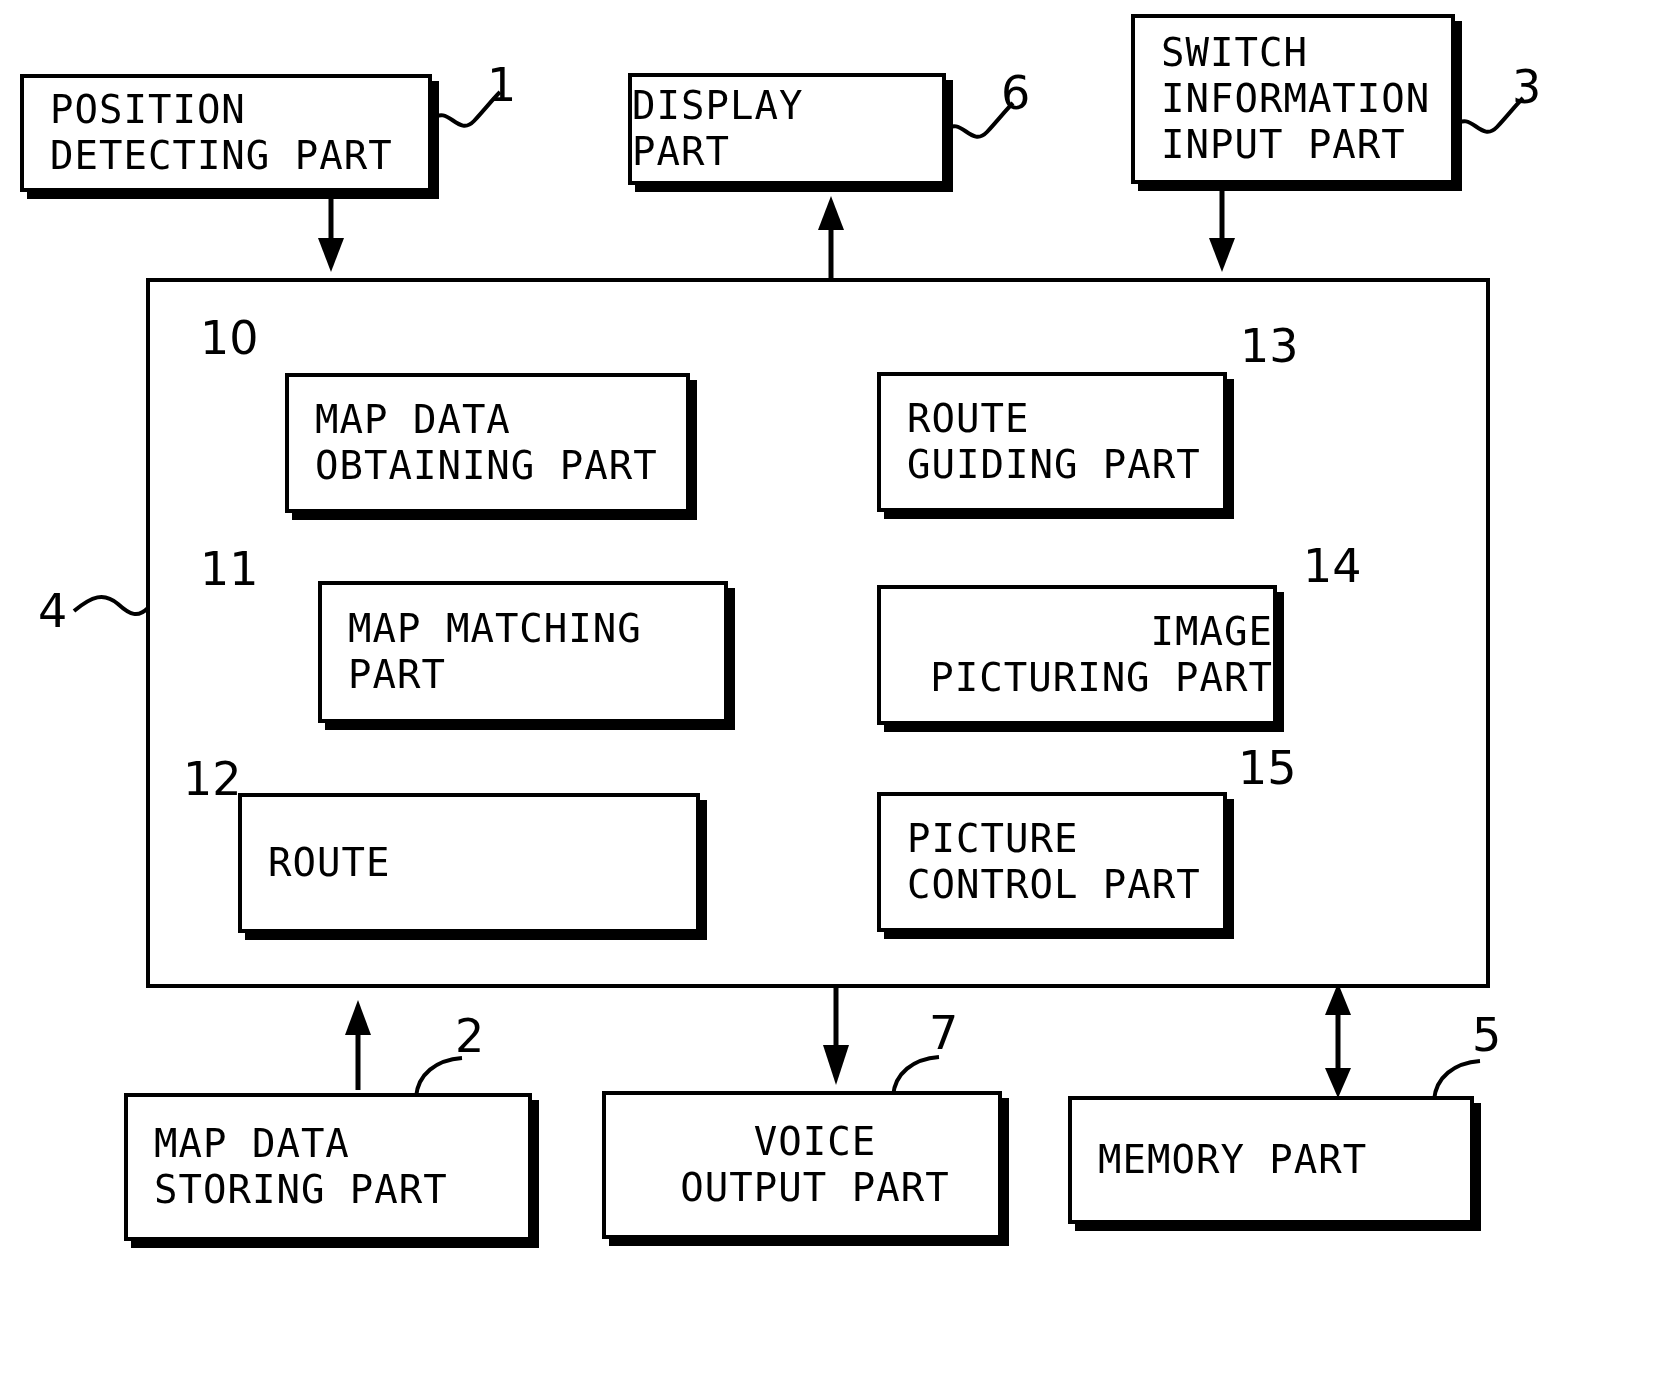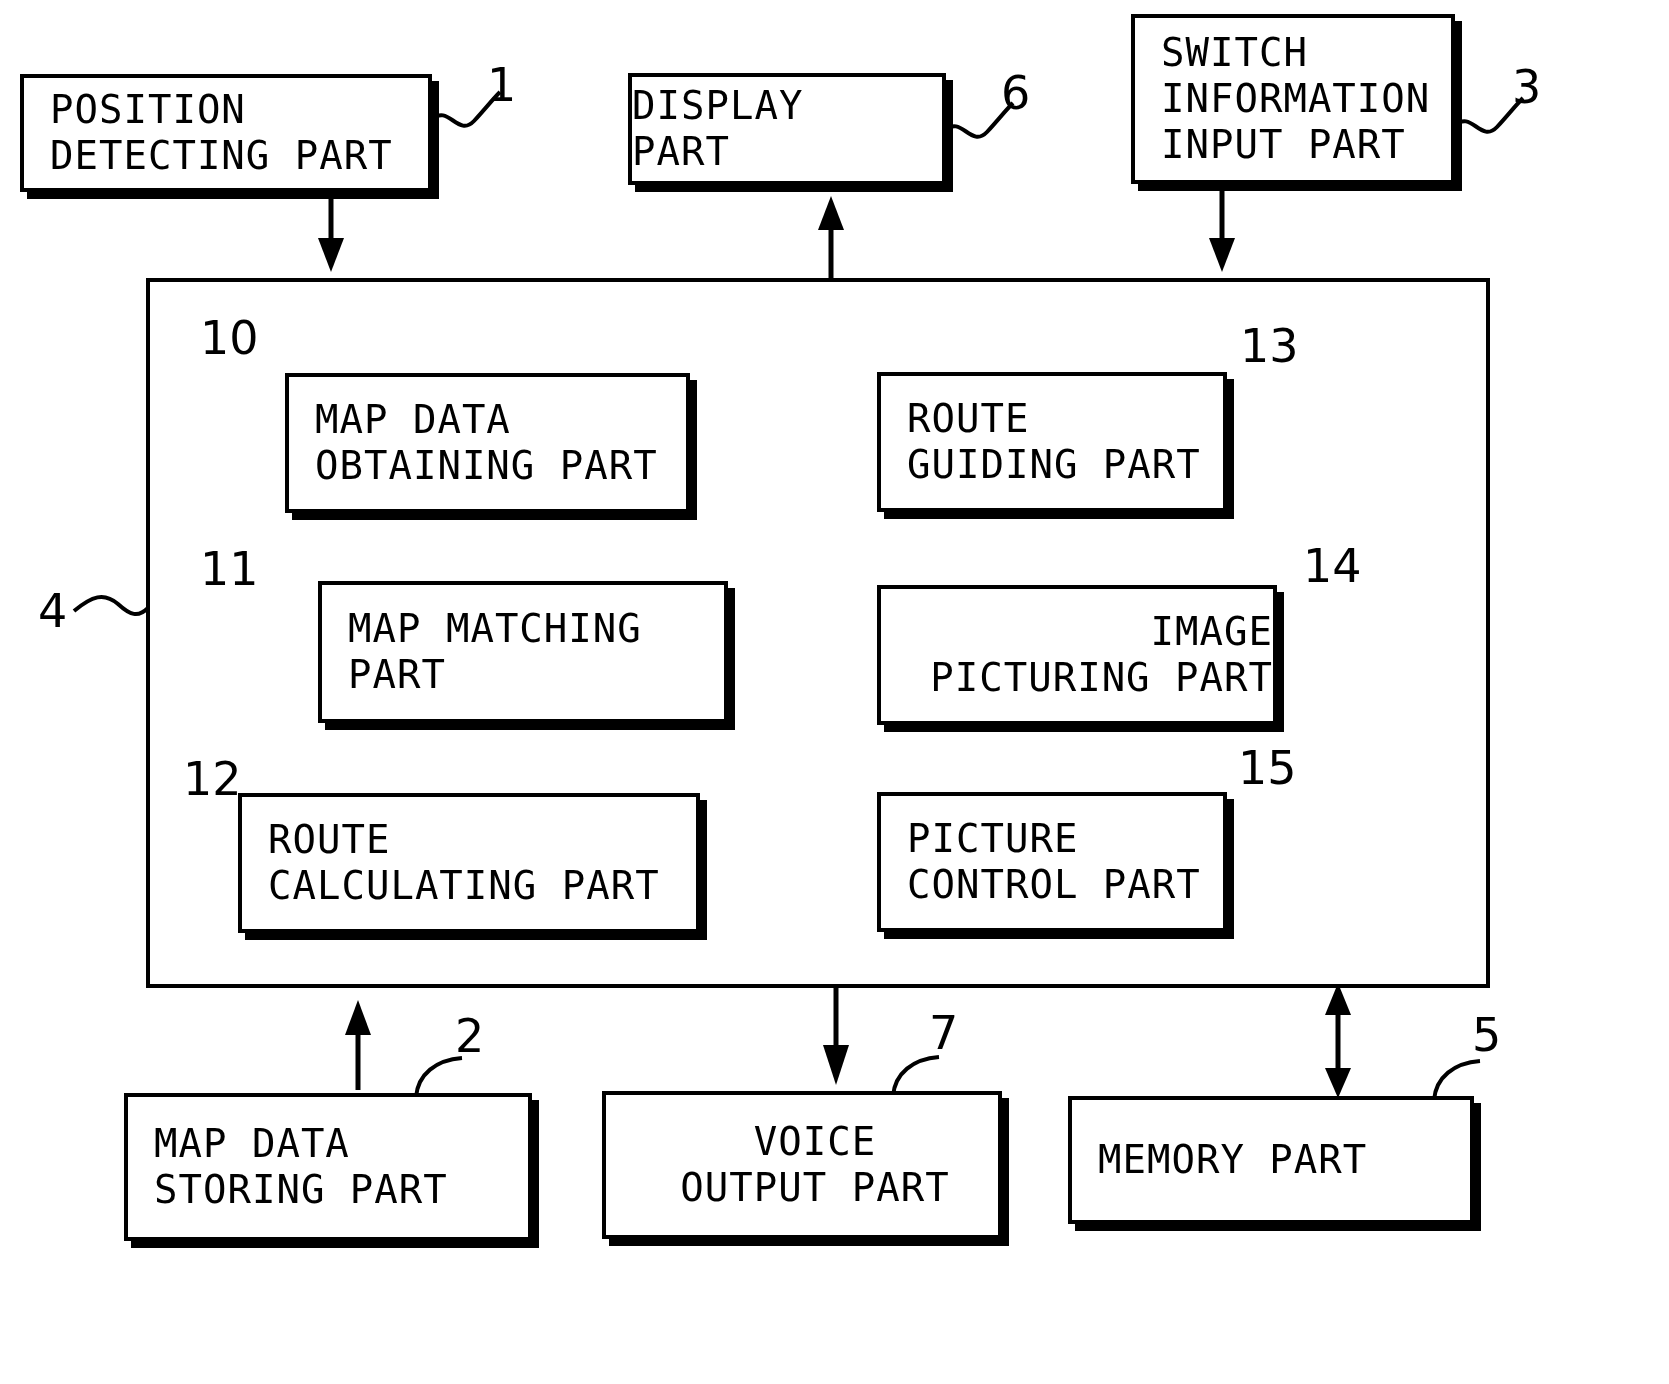--- a/index.html
+++ b/index.html
@@ -176,21 +176,20 @@
     <div class="line">OBTAINING PART</div>
   </div>
 
   <div class="box f38 leftpad" style="left:287px; top:581px; width:410px; height:142px;margin-left:31px;">
     <div class="line">MAP MATCHING</div>
     <div class="line">PART</div>
   </div>
 
   <div class="box f38 leftpad" style="left:238px; top:793px; width:462px; height:140px;">
     <div class="line">ROUTE</div>
-    <div class="line">CALCULATING PART</div>
   </div>
 
   <div class="box f38 leftpad" style="left:877px; top:372px; width:350px; height:140px;">
     <div class="line">ROUTE</div>
     <div class="line">GUIDING PART</div>
   </div>
 
   <div class="box f38 leftpad" style="left:877px; top:585px; width:400px; height:140px;align-items:flex-end;">
     <div class="line">IMAGE</div>
     <div class="line">PICTURING PART</div>

